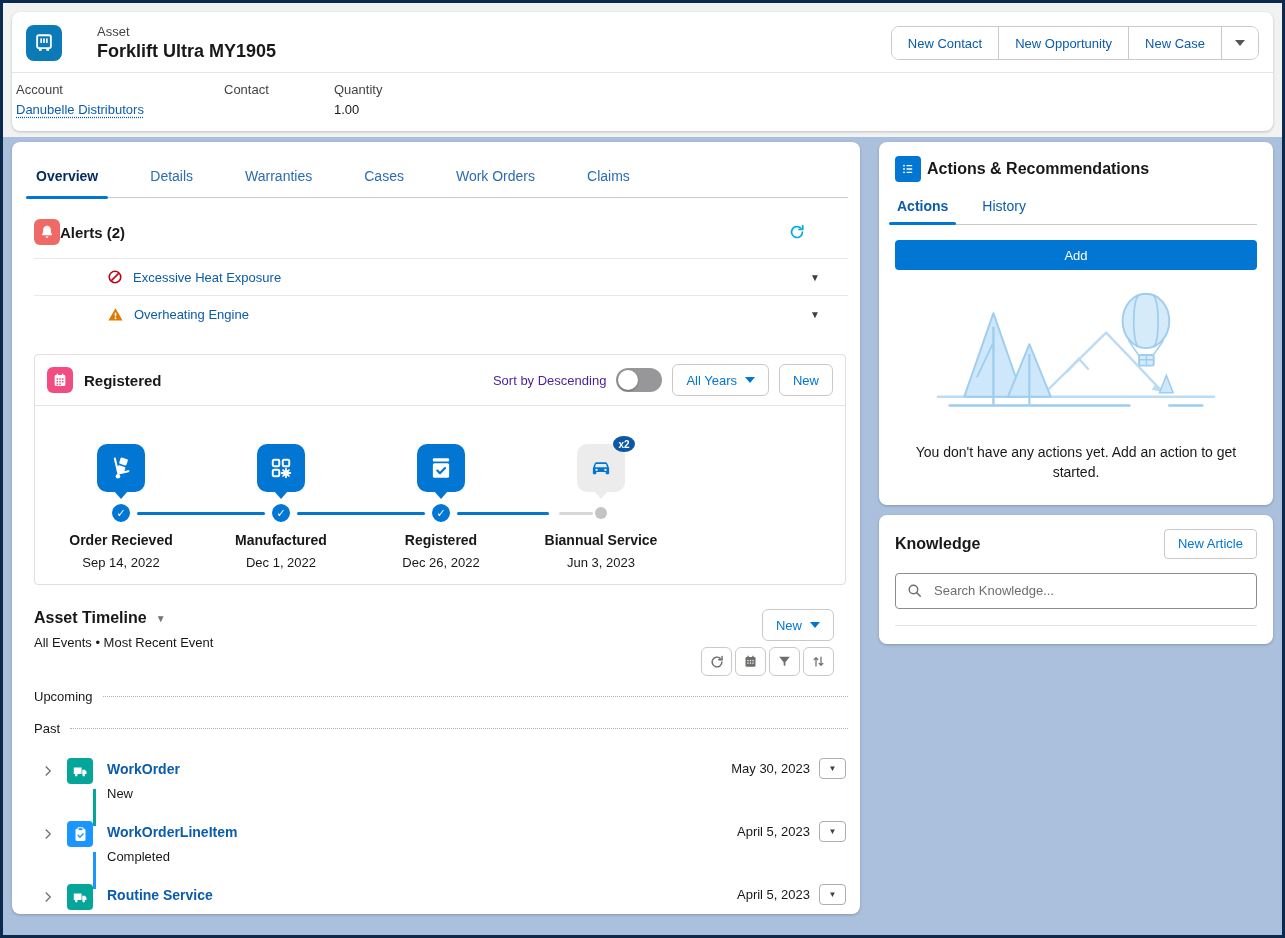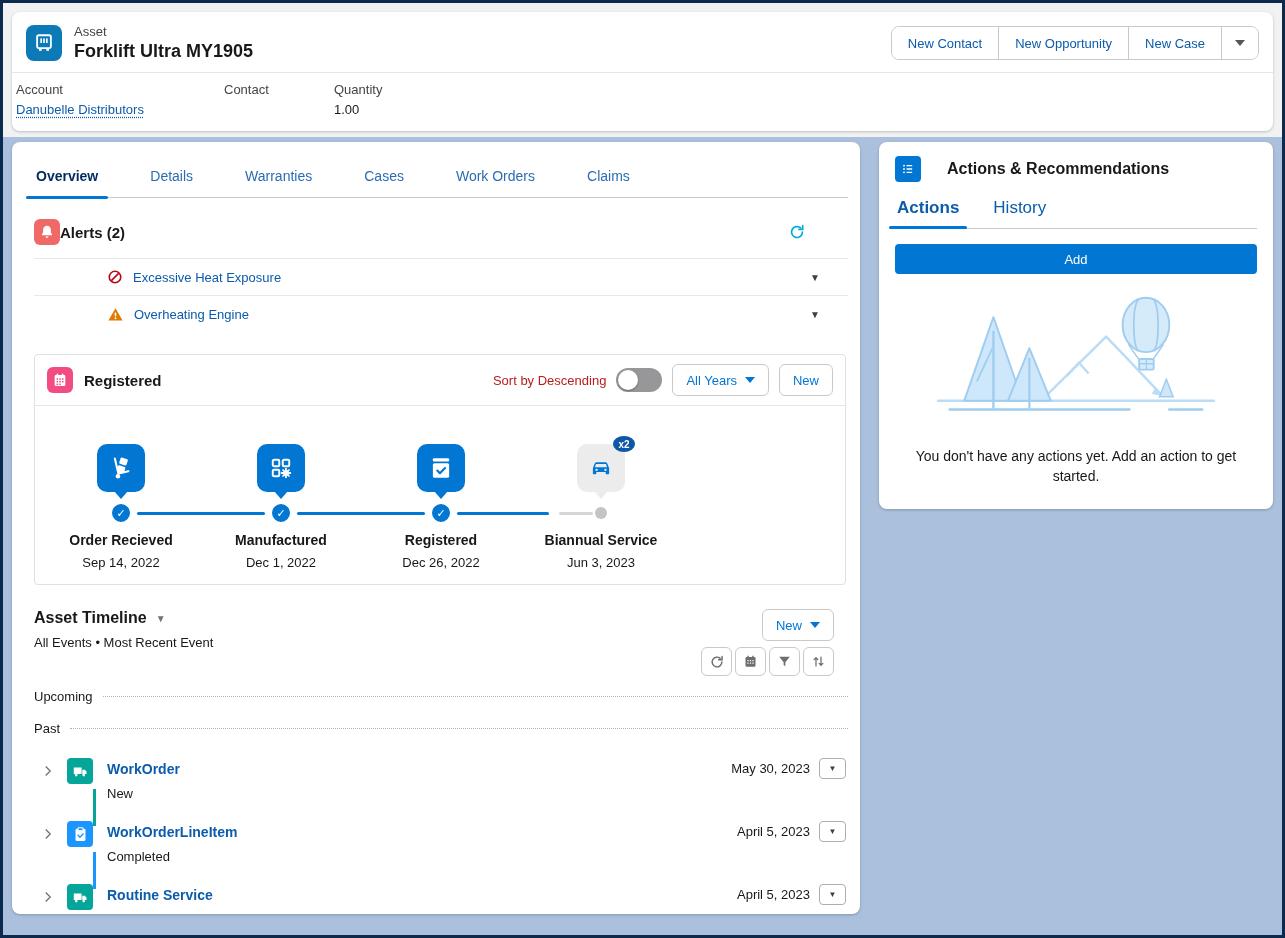--- a/index.html
+++ b/index.html
@@ -8,21 +8,21 @@
   border: 3px solid #0c2a4d;
   background: #abc0dd;
   font-family: "Liberation Sans", "DejaVu Sans", sans-serif;
   color: #181818;
   overflow: hidden;
 }
 .top-region { background: #f3f2f2; padding: 9px 9px 6px; }
 .card { background: #fff; border-radius: 8px; box-shadow: 0 1px 3px rgba(0,0,0,.22); }
 
 
-.header-top { display: flex; align-items: center; padding: 12px 14px 10px; }
+.header-top { display: flex; align-items: center; padding: 12px 14px 10px; gap: 23px; }
 .obj-icon { width: 36px; height: 36px; border-radius: 8px; background: #0b7ab7; display: flex; align-items: center; justify-content: center; flex: none; }
 .header-titles { margin-left: 12px; }
 .obj-label { font-size: 13px; color: #444; }
 .record-title { font-size: 18px; font-weight: bold; margin-top: 2px; }
 .header-actions { margin-left: auto; display: flex; border: 1px solid #c9c9c9; border-radius: 8px; overflow: hidden; background: #fff; }
 .header-actions .hbtn { height: 32px; padding: 0 16px; display: flex; align-items: center; font-size: 13px; color: #0b5cab; background: #fff; border: none; border-left: 1px solid #c9c9c9; cursor: pointer; font-weight: 500; }
 .header-actions .hbtn:first-child { border-left: none; }
 .header-actions .hbtn.caret { padding: 0 13px; }
 .caret-tri { width: 0; height: 0; border-left: 5px solid transparent; border-right: 5px solid transparent; border-top: 6px solid #565656; }
 .header-fields { display: flex; border-top: 1px solid #e5e5e5; padding: 9px 14px 14px 4px; }
@@ -52,21 +52,21 @@
 .alert-row { display: flex; align-items: center; height: 37px; border-top: 1px solid #e8e8e8; padding-left: 73px; font-size: 13px; }
 .alert-row .alert-sev { display: flex; margin-right: 10px; }
 .alert-link { color: #0b5cab; cursor: pointer; }
 .row-caret { margin-left: auto; margin-right: 28px; font-size: 10px; color: #3e3e3c; cursor: pointer; }
 
 
 .ms-box { border: 1px solid #e0e0e0; border-radius: 4px; margin: 22px 2px 0 0; }
 .ms-header { display: flex; align-items: center; gap: 11px; padding: 9px 12px; border-bottom: 1px solid #e5e5e5; }
 .ms-icon-bg { background: #f24d82; }
 .ms-controls { margin-left: auto; display: flex; align-items: center; gap: 10px; }
-.toggle-label { font-size: 13px; color: #b91c1c; }
+.toggle-label { font-size: 13px; color: #4c1d95; }
 .toggle { width: 46px; height: 24px; border-radius: 12px; background: #97979a; position: relative; cursor: pointer; flex: none; }
 .toggle .knob { width: 20px; height: 20px; border-radius: 50%; background: #fff; position: absolute; top: 2px; left: 2px; box-shadow: 0 1px 2px rgba(0,0,0,.3); }
 .btn-outline { height: 32px; padding: 0 13px; display: inline-flex; align-items: center; gap: 8px; border: 1px solid #c9c9c9; border-radius: 6px; background: #fff; color: #0176d3; font-size: 13px; font-weight: 500; cursor: pointer; }
 .blue-tri { width: 0; height: 0; border-left: 5px solid transparent; border-right: 5px solid transparent; border-top: 6px solid #0176d3; }
 .ms-body { position: relative; height: 178px; }
 .ms-item { position: absolute; width: 160px; text-align: center; top: 0; }
 .ms-bubble { width: 48px; height: 48px; border-radius: 10px; background: #0176d3; margin: 38px auto 0; display: flex; align-items: center; justify-content: center; position: relative; }
 .ms-bubble::after { content: ""; position: absolute; bottom: -7px; left: 50%; margin-left: -7px; border-left: 7px solid transparent; border-right: 7px solid transparent; border-top: 8px solid #0176d3; }
 .ms-bubble.gray { background: #ececec; }
 .ms-bubble.gray::after { border-top-color: #ececec; }
@@ -105,25 +105,25 @@
 .tl-meta { margin-left: auto; display: flex; align-items: center; gap: 9px; padding-right: 2px; }
 .tl-date { font-size: 13px; }
 .menu-btn { width: 27px; height: 21px; border: 1px solid #b0adab; border-radius: 4px; background: #fff; font-size: 8px; color: #3e3e3c; display: flex; align-items: center; justify-content: center; cursor: pointer; }
 .tl-connector { position: absolute; left: 59px; top: 31px; width: 3px; height: 37px; }
 .line-teal { background: #06a59a; }
 .line-blue { background: #1b96ff; }
 
 
 .right-col { width: 394px; display: flex; flex-direction: column; gap: 10px; }
 .panel { padding: 14px 16px 18px; }
-.panel-header { display: flex; align-items: center; gap: 26px; }
+.panel-header { display: flex; align-items: center; gap: 6px; }
 .panel-title { font-size: 16px; font-weight: bold; }
 .ar-icon-bg { background: #0176d3; border-radius: 4px; }
 .ar-tabs { display: flex; gap: 30px; margin-top: 16px; border-bottom: 1px solid #c9c9c9; }
-.ar-tab { font-size: 17px; color: #0b5cab; padding: 0 2px 10px; cursor: pointer; position: relative; }
+.ar-tab { font-size: 14px; color: #0b5cab; padding: 0 2px 10px; cursor: pointer; position: relative; }
 .ar-tab.active { font-weight: bold; }
 .ar-tab.active::after { content: ""; position: absolute; left: -6px; right: -6px; bottom: -1px; height: 3px; background: #0176d3; border-radius: 2px; }
 .add-btn { width: 100%; height: 30px; margin-top: 15px; background: #0176d3; border: none; border-radius: 4px; color: #fff; font-size: 13px; cursor: pointer; font-family: inherit; }
 .illustration { display: flex; justify-content: center; margin-top: 14px; }
 .empty-msg { font-size: 14px; text-align: center; margin: 22px auto 4px; max-width: 350px; line-height: 1.45; }
 
 .kn-header { display: flex; align-items: center; }
 .kn-new-btn { margin-left: auto; height: 30px; padding: 0 13px; border: 1px solid #c9c9c9; border-radius: 4px; background: #fff; color: #0176d3; font-size: 13px; cursor: pointer; font-family: inherit; }
 .kn-search { position: relative; margin-top: 14px; }
 .kn-search input { width: 100%; height: 36px; border: 1px solid #8c8c8c; border-radius: 4px; padding: 0 10px 0 38px; font-size: 13px; font-family: inherit; color: #181818; }
@@ -520,15 +520,31 @@
           <ellipse cx="232" cy="38" rx="24" ry="28" fill="#d6ebfa" stroke="#9fcdf0" stroke-width="2"></ellipse>
           <path d="M224 12c-6 8-6 45 0 53M240 12c6 8 6 45 0 53" fill="none" stroke="#9fcdf0" stroke-width="1.8"></path>
           <path d="M214 58l11 16M250 58l-11 16" stroke="#9fcdf0" stroke-width="1.6"></path>
           <rect x="225" y="73" width="15" height="11" rx="1.5" fill="#d6ebfa" stroke="#9fcdf0" stroke-width="2"></rect>
           <path d="M225 78h15M232.5 73v11" stroke="#9fcdf0" stroke-width="1.4"></path>
         </svg>
       </div>
       <div class="empty-msg">You don't have any actions yet. Add an action to get started.</div>
     </div>
 
+    <div class="card panel">
+      <div class="kn-header">
+        <div class="panel-title">Knowledge</div>
+        <button class="kn-new-btn">New Article</button>
+      </div>
+      <div class="kn-search">
+        <span class="mag">
+          <svg width="17" height="17" viewBox="0 0 24 24" fill="none" stroke="#706e6b" stroke-width="2">
+              <circle cx="10.5" cy="10.5" r="6"></circle>
+              <path d="M15 15l5.2 5.2" stroke-linecap="round"></path>
+            </svg>
+        </span>
+        <input type="text" placeholder="Search Knowledge..." style="">
+      </div>
+      <div class="kn-divider"></div>
+    </div>
 
   </div>
 </div>
 
 </body></html>

